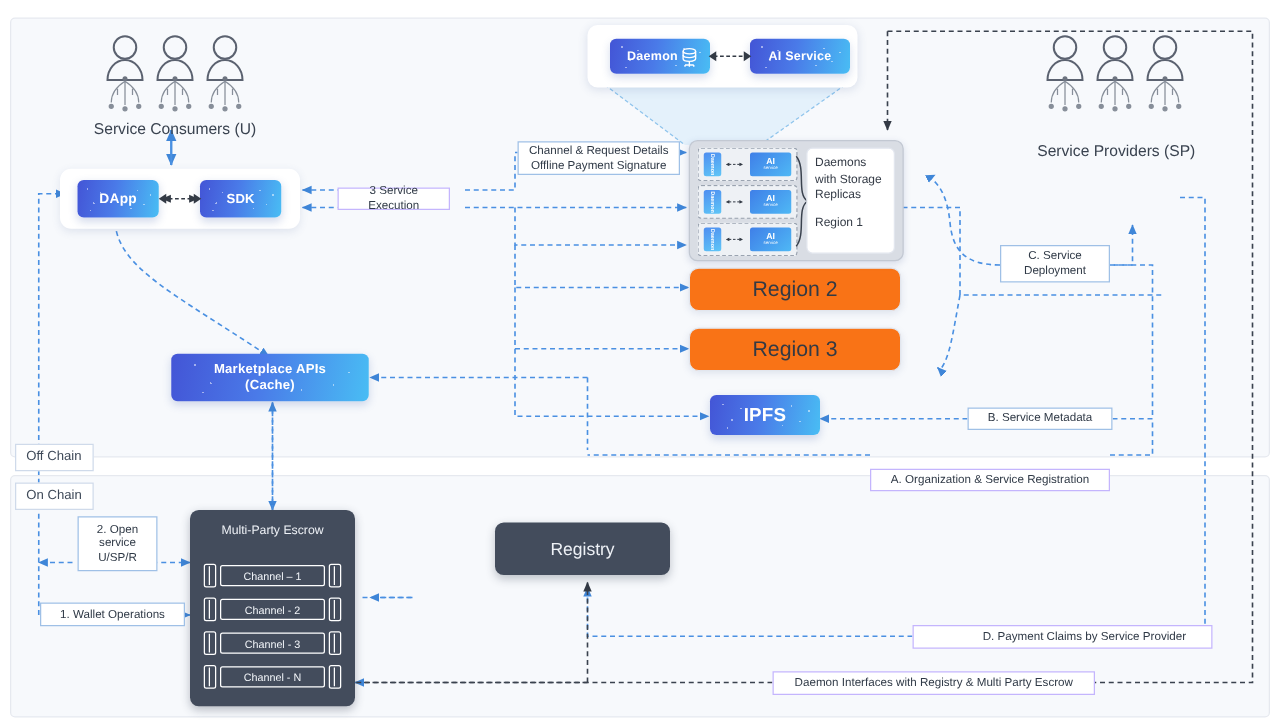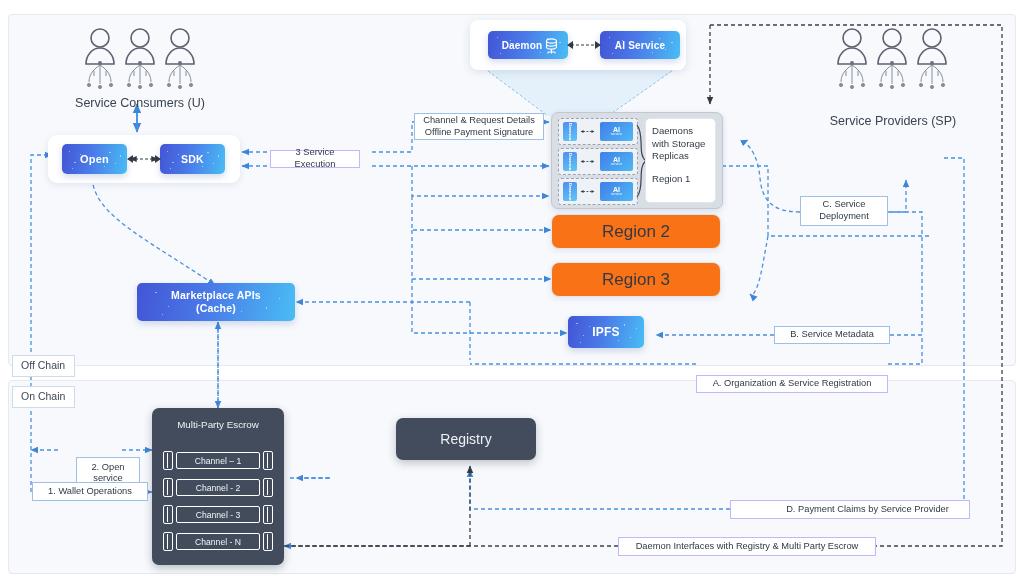--- a/index.html
+++ b/index.html
@@ -279,21 +279,21 @@
         <circle cx="33" cy="59" r="1.6" fill="#878e99"></circle>
           <path d="M16,45 L16,50 M28,45 L28,50"></path>
       </g>
     </g>
   </svg>
   <div class="cap" style="left:812px;top:114px;width:162px;">Service Providers (SP)</div>
 
   <div class="shell" style="left:48px;top:135px;width:192px;height:48px;"></div>
   <div class="gblock" style="left:62px;top:144px;width:65px;height:30px;font-size:11px;">
     <span class="speck"></span>
-    <span>Open</span>
+    <span>DApp</span>
   </div>
   <div class="gblock" style="left:160px;top:144px;width:65px;height:30px;font-size:10.5px;">
     <span class="speck"></span>
     <span>SDK</span>
   </div>
   <svg style="position:absolute;left:126px;top:152px;z-index:14;" width="36" height="14">
     <line x1="4" y1="7" x2="32" y2="7" stroke="#333a45" stroke-width="1.2" stroke-dasharray="3,2" marker-start="url(#akr)" marker-end="url(#ak)"></line>
     <path d="M7,3 L1,7 L7,11 z" fill="#333a45"></path>
       <path d="M29,3 L35,7 L29,11 z" fill="#333a45"></path>
   </svg>
@@ -380,21 +380,21 @@
     <span>Region 3</span>
   </div>
 
   <div class="gblock" style="left:137px;top:283px;width:158px;height:38px;font-size:10.5px;
        flex-direction:column;line-height:1.25;">
     <span class="speck"></span>
     <span>Marketplace APIs</span>
     <span>(Cache)</span>
   </div>
 
-  <div class="gblock" style="left:568px;top:316px;width:76px;height:32px;font-size:12px;text-align:right;">
+  <div class="gblock" style="left:568px;top:316px;width:88px;height:32px;font-size:15px;text-align:right;">
     <span class="speck"></span>
     <span>IPFS</span>
   </div>
 
 
   <div class="lbox blue" style="left:414px;top:113px;width:130px;height:27px;flex-direction:column;">
     <span>Channel &amp; Request Details</span>
     <span>Offline Payment Signature</span>
   </div>
 
@@ -408,21 +408,21 @@
   </div>
 
   <div class="lbox blue" style="left:774px;top:326px;width:116px;height:18px;">
     <span>B. Service Metadata</span>
   </div>
 
   <div class="lbox" style="left:696px;top:375px;width:192px;height:18px;">
     <span>A. Organization &amp; Service Registration</span>
   </div>
 
-  <div class="lbox blue" style="left:76px;top:413px;width:64px;height:44px;flex-direction:column;margin-top:44px;">
+  <div class="lbox blue" style="left:62px;top:413px;width:64px;height:44px;flex-direction:column;">
     <span>2. Open</span>
     <span>service</span>
     <span>U/SP/R</span>
   </div>
 
   <div class="lbox blue" style="left:32px;top:482px;width:116px;height:19px;">
     <span>1. Wallet Operations</span>
   </div>
 
   <div class="lbox" style="left:730px;top:500px;width:240px;height:19px;padding-left:39px;">

